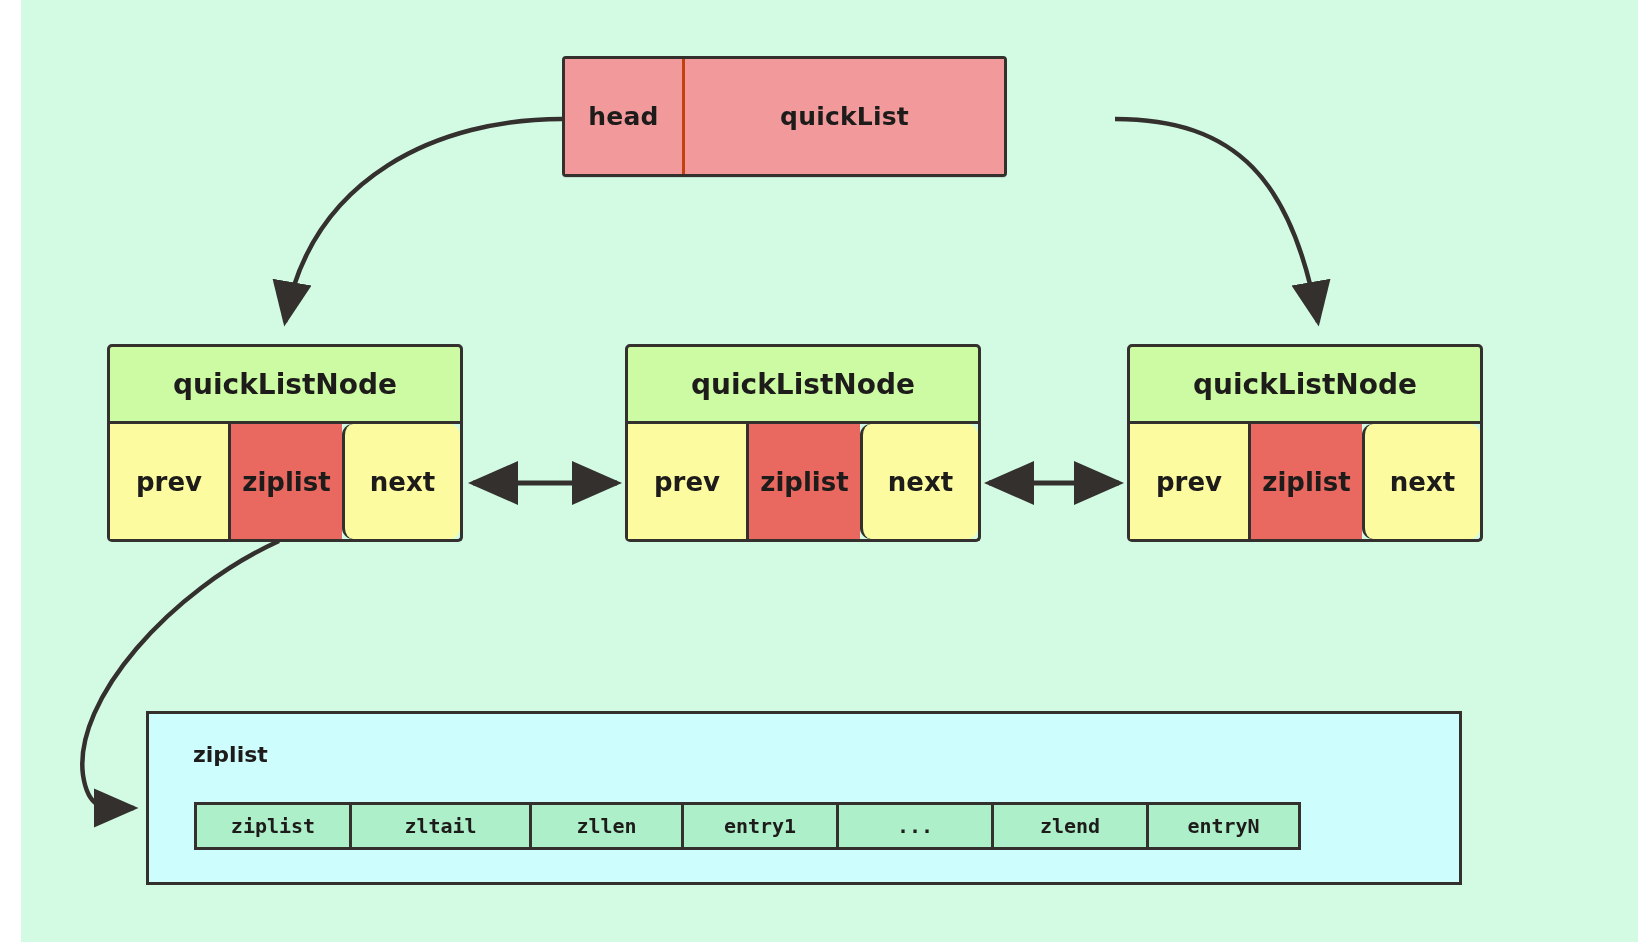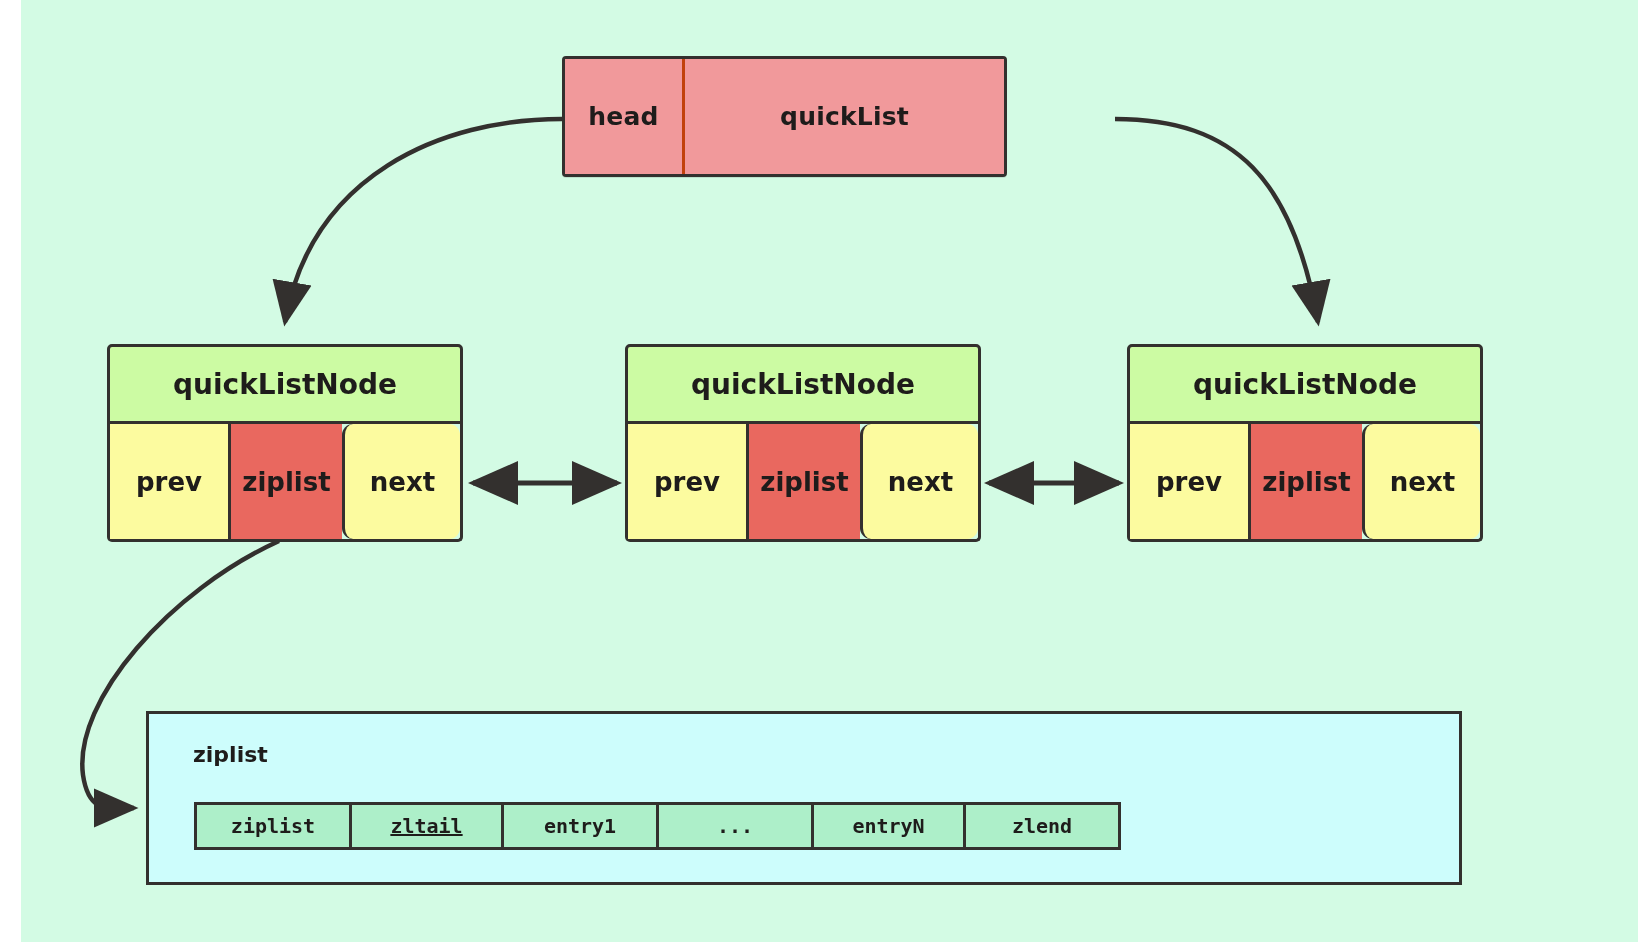--- a/index.html
+++ b/index.html
@@ -201,21 +201,22 @@
       <div class="f f-prev">prev</div>
       <div class="f f-zip">ziplist</div>
       <div class="f f-next">next</div>
     </div>
   </div>
 
   <div class="ziplist-box">
     <div class="zl-label">ziplist</div>
     <div class="zl-cells" id="zl-cells">
         <div class="zc" style="width: 152px;">ziplist</div>
-        <div class="zc" style="width: 152px; text-decoration: underline;">zltail</div>
+        <div class="zc" style="width: 180px;">zltail</div>
+        <div class="zc" style="width: 152px;">zllen</div>
         <div class="zc" style="width: 155px; text-align: right;">entry1</div>
         <div class="zc" style="width: 155px;">...</div>
+        <div class="zc" style="width: 155px;">zlend</div>
         <div class="zc" style="width: 152px;">entryN</div>
-        <div class="zc" style="width: 155px;">zlend</div>
       </div>
   </div>
 
 </div>
 
 </body></html>

